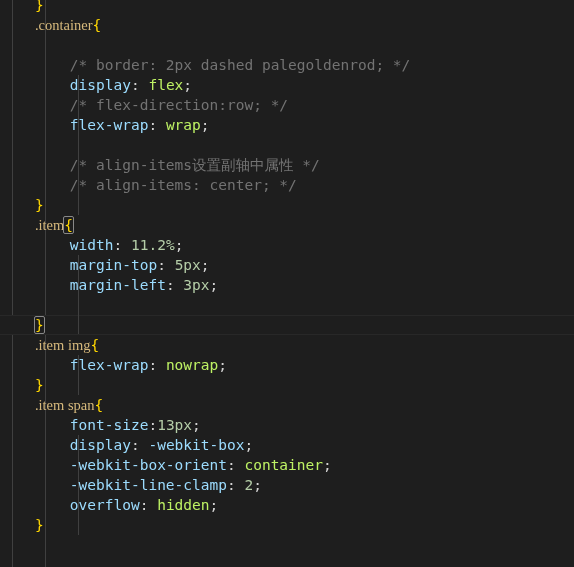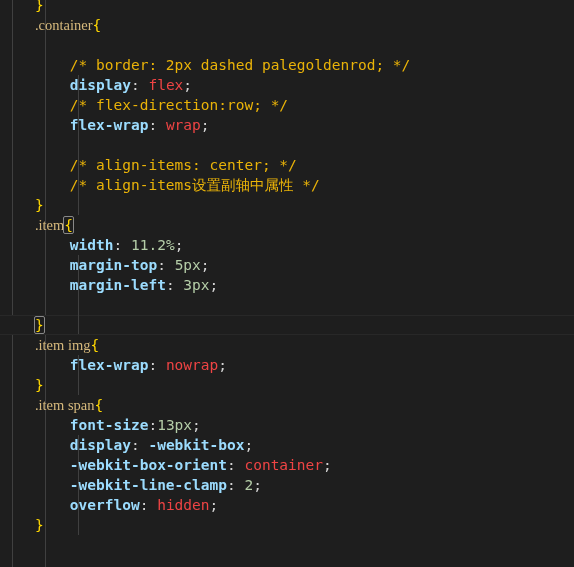--- a/index.html
+++ b/index.html
@@ -77,23 +77,23 @@
     position: absolute;
     left: 0;
     right: 0;
     height: 1px;
     background: #282828;
   }
   .line.active::before { top: 0; }
   .line.active::after  { bottom: 0; }
 
   
-  .c-comment  { color: #eab308; }
-  .c-prop     { color: #9cdcfe; font-weight: bold; }
-  .c-value    { color: #ef4444; }
+  .c-comment  { color: #737373; }
+  .c-prop     { color: #9cdcfe; }
+  .c-value    { color: #bef264; }
   .c-number   { color: #b5cea8; }
   .c-sel      { color: #d7ba7d; font-family: Liberation Serif, serif; }
   .c-punct    { color: #d4d4d4; }
   .c-brace    { color: #ffd700; }
   .c-plain    { color: #d4d4d4; }
 
   
   .bmatch {
     outline: 1px solid #888888;
     outline-offset: 0px;
@@ -108,22 +108,22 @@
   <div class="guide-col g1"></div>
   <div class="code" id="code">
       <div class="line"><span class="txt"><span class="c-plain">    </span><span class="c-brace">}</span></span></div>
       <div class="line"><span class="txt"><span class="c-plain">    </span><span class="c-sel">.container</span><span class="c-brace">{</span></span></div>
       <div class="line"><span class="txt"></span></div>
       <div class="line"><span class="txt"><span class="c-plain">        </span><span class="c-comment">/* border: 2px dashed palegoldenrod; */</span></span></div>
       <div class="line"><span class="iguide i2"></span><span class="txt"><span class="c-plain">        </span><span class="c-prop">display</span><span class="c-punct">: </span><span class="c-value">flex</span><span class="c-punct">;</span></span></div>
       <div class="line"><span class="iguide i2"></span><span class="txt"><span class="c-plain">        </span><span class="c-comment">/* flex-direction:row; */</span></span></div>
       <div class="line"><span class="iguide i2"></span><span class="txt"><span class="c-plain">        </span><span class="c-prop">flex-wrap</span><span class="c-punct">: </span><span class="c-value">wrap</span><span class="c-punct">;</span></span></div>
       <div class="line"><span class="iguide i2"></span><span class="txt"></span></div>
+      <div class="line"><span class="iguide i2"></span><span class="txt"><span class="c-plain">        </span><span class="c-comment">/* align-items设置副轴中属性 */</span></span></div>
       <div class="line"><span class="iguide i2"></span><span class="txt"><span class="c-plain">        </span><span class="c-comment">/* align-items: center; */</span></span></div>
-      <div class="line"><span class="iguide i2"></span><span class="txt"><span class="c-plain">        </span><span class="c-comment">/* align-items设置副轴中属性 */</span></span></div>
       <div class="line"><span class="iguide i2"></span><span class="txt"><span class="c-plain">    </span><span class="c-brace">}</span></span></div>
       <div class="line"><span class="txt"><span class="c-plain">    </span><span class="c-sel">.item</span><span class="c-brace bmatch">{</span></span></div>
       <div class="line"><span class="txt"><span class="c-plain">        </span><span class="c-prop">width</span><span class="c-punct">: </span><span class="c-number">11.2%</span><span class="c-punct">;</span></span></div>
       <div class="line"><span class="iguide i2"></span><span class="txt"><span class="c-plain">        </span><span class="c-prop">margin-top</span><span class="c-punct">: </span><span class="c-number">5px</span><span class="c-punct">;</span></span></div>
       <div class="line"><span class="iguide i2"></span><span class="txt"><span class="c-plain">        </span><span class="c-prop">margin-left</span><span class="c-punct">: </span><span class="c-number">3px</span><span class="c-punct">;</span></span></div>
       <div class="line"><span class="iguide i2"></span><span class="txt"></span></div>
       <div class="line active"><span class="iguide i2"></span><span class="txt"><span class="c-plain">    </span><span class="c-brace bmatch">}</span></span></div>
       <div class="line"><span class="txt"><span class="c-plain">    </span><span class="c-sel">.item img</span><span class="c-brace">{</span></span></div>
       <div class="line"><span class="iguide i2"></span><span class="txt"><span class="c-plain">        </span><span class="c-prop">flex-wrap</span><span class="c-punct">: </span><span class="c-value">nowrap</span><span class="c-punct">;</span></span></div>
       <div class="line"><span class="iguide i2"></span><span class="txt"><span class="c-plain">    </span><span class="c-brace">}</span></span></div>

